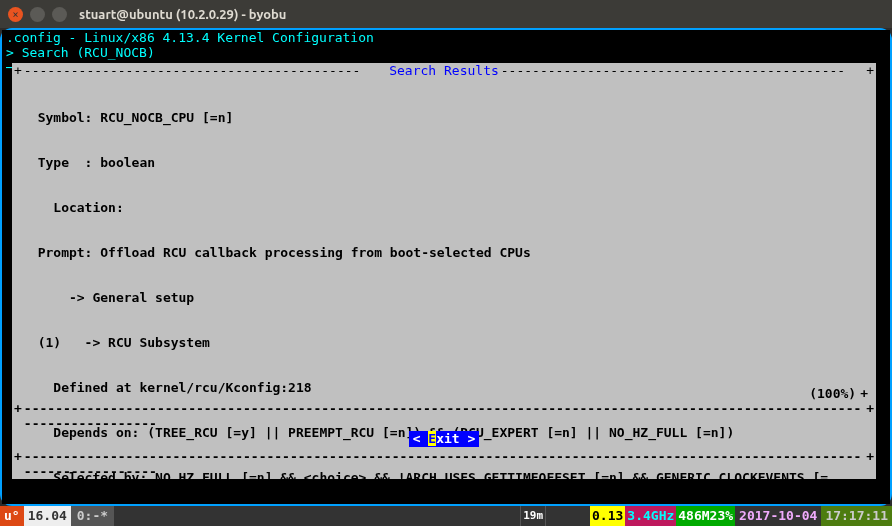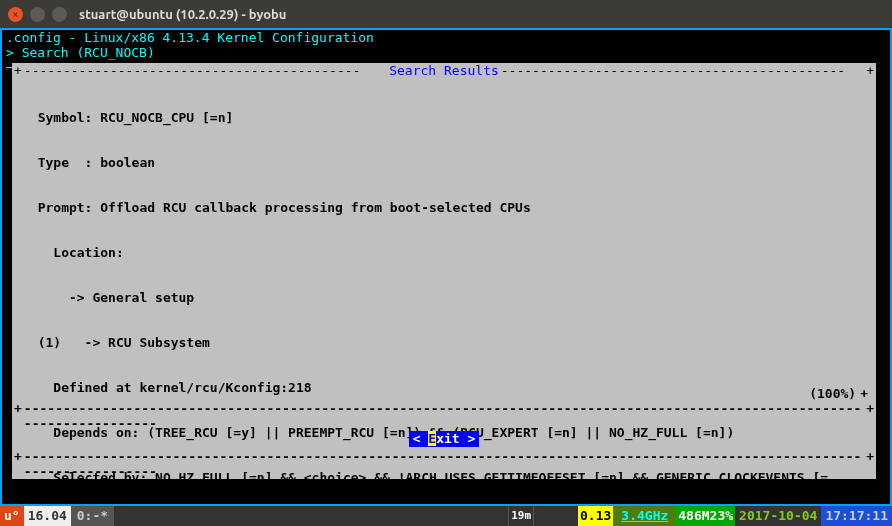--- a/index.html
+++ b/index.html
@@ -36,20 +36,21 @@
       color: #333;
     }
     .window-btn.close { background: #e95420; }
     .title-text { font-weight: bold; font-size: 13px; font-family: 'Ubuntu', sans-serif; }
     
     .terminal {
       background: #00a0ff;
       padding: 2px;
       height: calc(100% - 28px - 20px);
       position: relative;
+      border-radius: 12px;
     }
     .terminal-inner {
       background: #000;
       height: 100%;
       color: #00ffff;
       position: relative;
     }
     .header-line1, .header-line2 {
       color: #00ffff;
       padding: 0 4px;
@@ -161,24 +162,24 @@
       line-height: 20px;
       color: #c0c0c0;
       font-weight: bold;
     }
     .sb-left { display: flex; align-items: center; }
     .sb-u { background: #dd4814; color: #fff; padding: 0 4px; }
     .sb-version { background: #eee; color: #333; padding: 0 4px; }
     .sb-session { background: #555; color: #ccc; padding: 0 6px; }
     .sb-spacer { flex: 1; }
     .sb-load { background: #ffff00; color: #000; padding: 0 2px; margin-left: 44px; }
-    .sb-freq { background: #4d7c0f; color: #00ffff; padding: 0 8px; text-decoration: underline; }
+    .sb-freq { background: #be185d; color: #00ffff; padding: 0 2px; }
     .sb-mem { background: #00aa00; color: #fff; padding: 0 2px; }
-    .sb-date { background: #333; color: #84cc16; padding: 0 4px; }
-    .sb-time { background: #1d4ed8; color: #ccc; padding: 0 4px; }
+    .sb-date { background: #333; color: #f0abfc; padding: 0 4px; }
+    .sb-time { background: #4d7c0f; color: #ccc; padding: 0 4px; }
     .sb-mini { background:#333; color:#fff; padding: 0 2px; font-size:11px; border:1px solid #555;}
   </style>
 </head>
 <body>
 
 <div class="titlebar">
   <div class="window-controls">
     <div class="window-btn close">×</div>
     <div class="window-btn"></div>
     <div class="window-btn"></div>
@@ -199,22 +200,22 @@
       <div class="dialog-top-border">
         <span class="border-plus">+</span>
         <span class="border-dashes">-------------------------------------------</span>
         <span class="dialog-title">Search Results</span>
         <span class="border-dashes">--------------------------------------------</span>
         <span class="border-plus">+</span>
       </div>
       <div class="dialog-content">
         <div class="dialog-line">  Symbol: RCU_NOCB_CPU [=n]</div>
         <div class="dialog-line">  Type  : boolean</div>
+        <div class="dialog-line">    Location:</div>
         <div class="dialog-line">  Prompt: Offload RCU callback processing from boot-selected CPUs</div>
-        <div class="dialog-line">    Location:</div>
         <div class="dialog-line">      -&gt; General setup</div>
         <div class="dialog-line">  (1)   -&gt; RCU Subsystem</div>
         <div class="dialog-line">    Defined at kernel/rcu/Kconfig:218</div>
         <div class="dialog-line">    Depends on: (TREE_RCU [=y] || PREEMPT_RCU [=n]) &amp;&amp; (RCU_EXPERT [=n] || NO_HZ_FULL [=n])</div>
         <div class="dialog-line">    Selected by: NO_HZ_FULL [=n] &amp;&amp; &lt;choice&gt; &amp;&amp; !ARCH_USES_GETTIMEOFFSET [=n] &amp;&amp; GENERIC_CLOCKEVENTS [=</div>
       </div>
       <div class="dialog-bottom-area">
         <div class="percent-line">
           <span class="percent-text">(100%)</span>
           <span class="plus-right">+</span>

